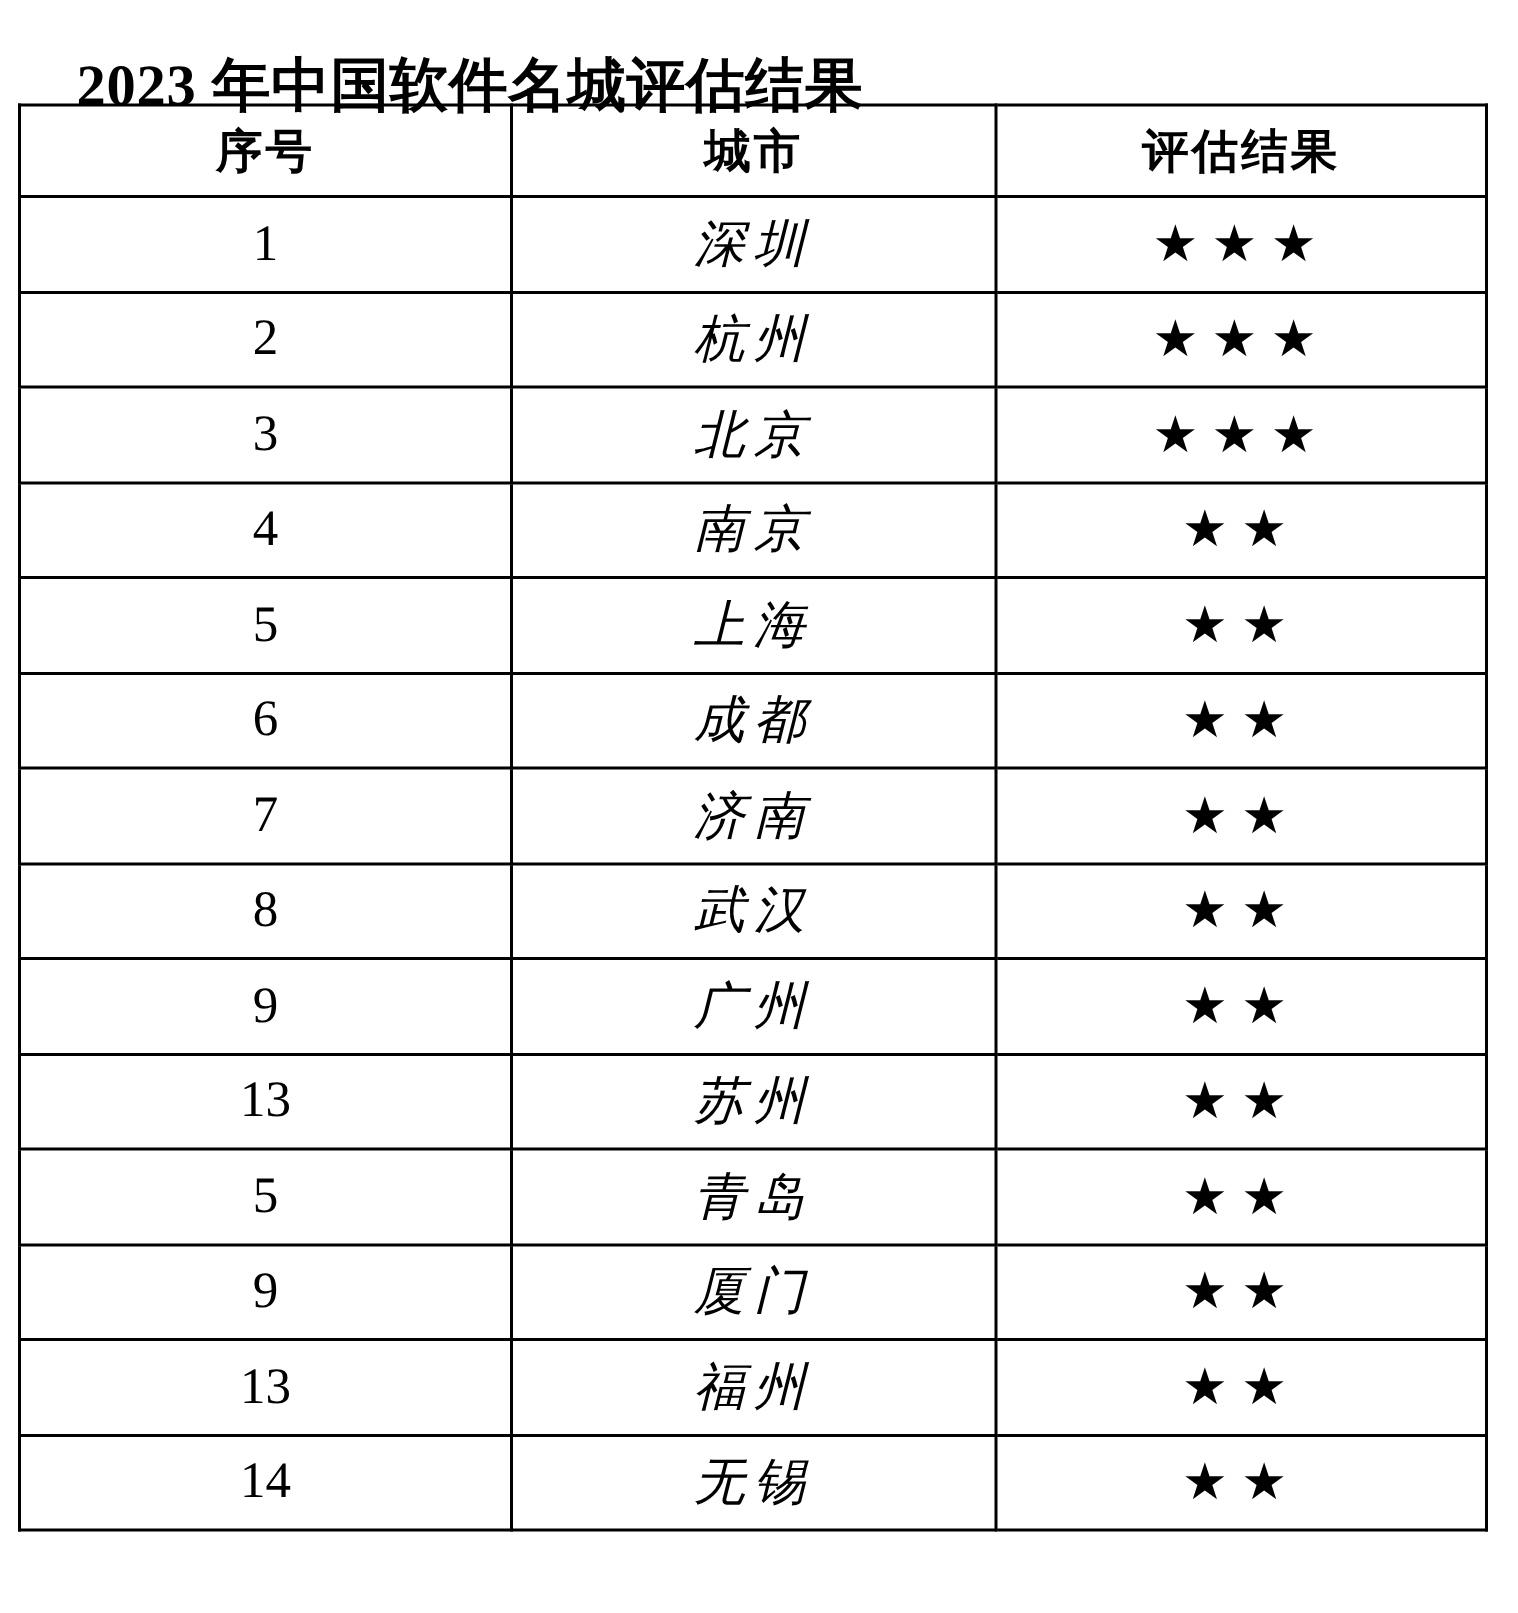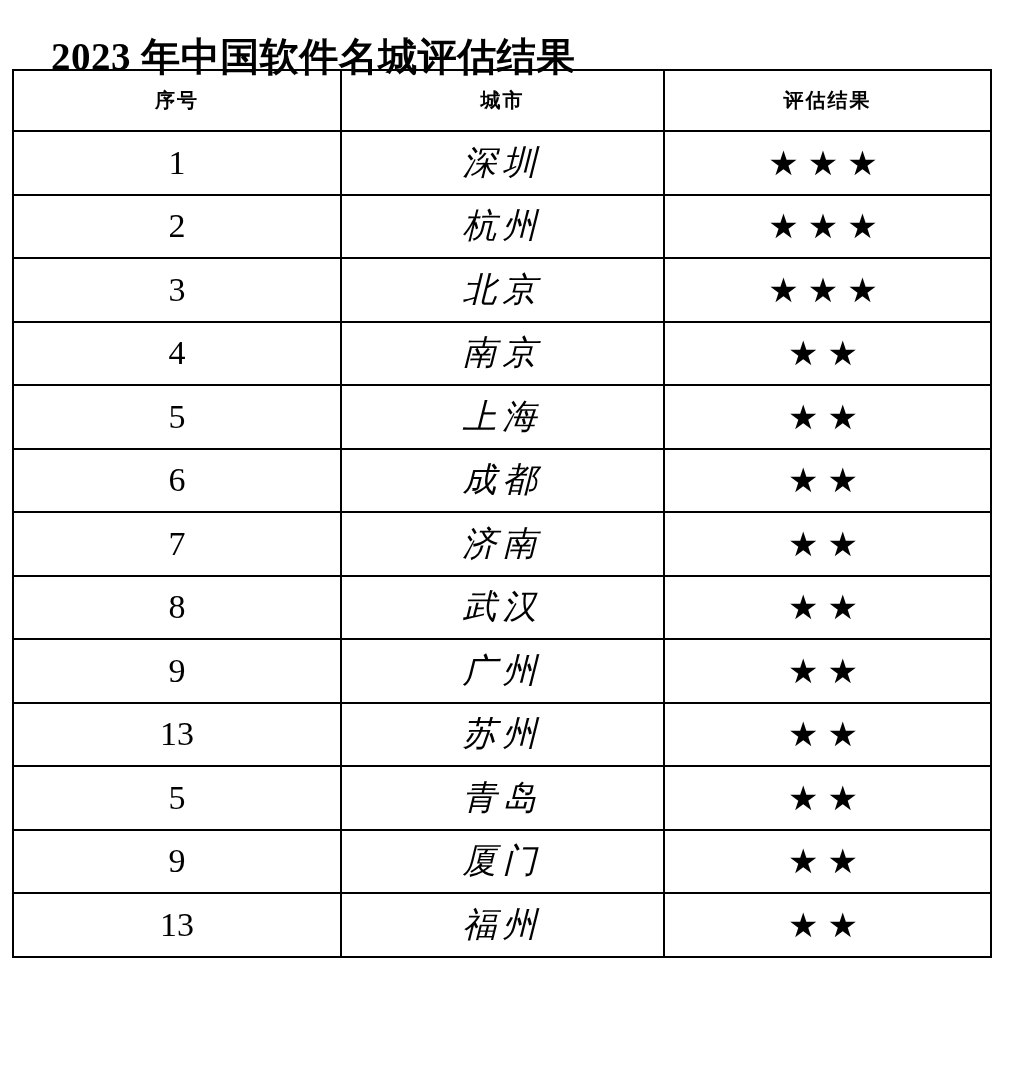--- a/index.html
+++ b/index.html
@@ -41,21 +41,21 @@
     vertical-align: middle;
     padding: 0;
     overflow: hidden;
   }
   table.eval-table col.c1 { width: 328px; }
   table.eval-table col.c2 { width: 323px; }
   table.eval-table col.c3 { width: 327px; }
   table.eval-table thead th {
     height: 59px;
     font-family: Liberation Serif, serif;
-    font-size: 20px;
+    font-size: 31px;
     font-weight: 600;
     letter-spacing: 2px;
   }
   table.eval-table tbody td {
     height: 61.5px;
     font-size: 34px;
   }
   td.cell-num {
     font-size: 36px;
   }
@@ -152,16 +152,21 @@
         <tr>
           <td class="cell-num">9</td>
           <td class="cell-city">厦门</td>
           <td class="cell-stars">★★</td>
         </tr>
         <tr>
           <td class="cell-num">13</td>
           <td class="cell-city">福州</td>
           <td class="cell-stars">★★</td>
         </tr>
+        <tr>
+          <td class="cell-num">14</td>
+          <td class="cell-city">无锡</td>
+          <td class="cell-stars">★★</td>
+        </tr>
       </tbody>
   </table>
 
 </div>
 
 </body></html>

